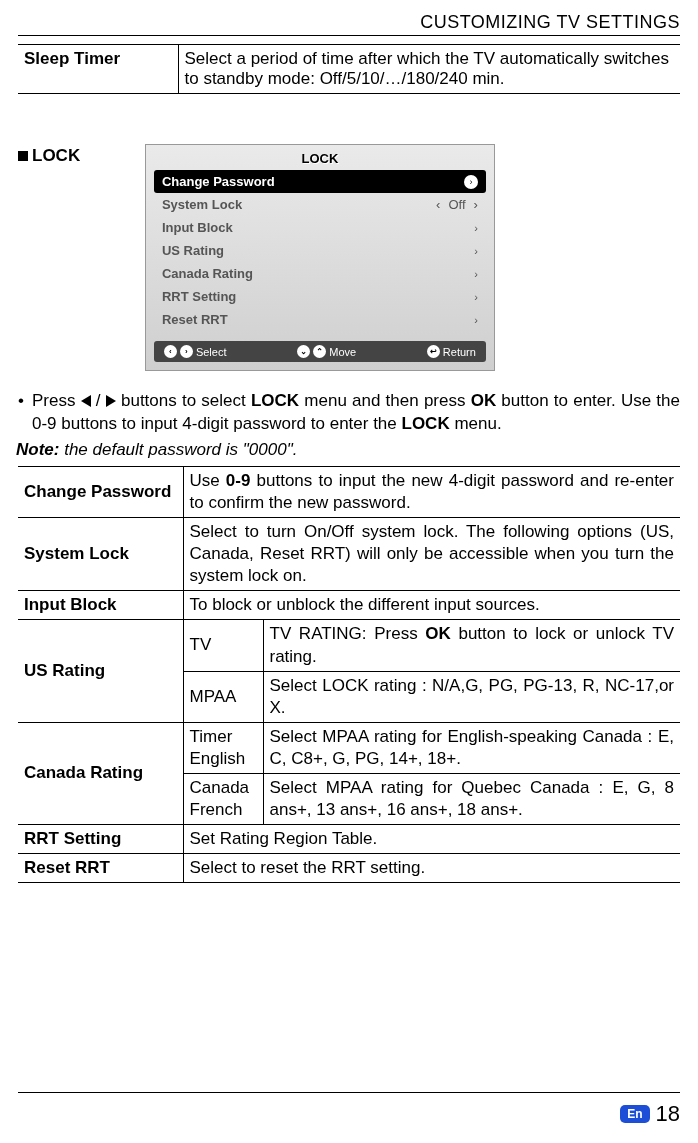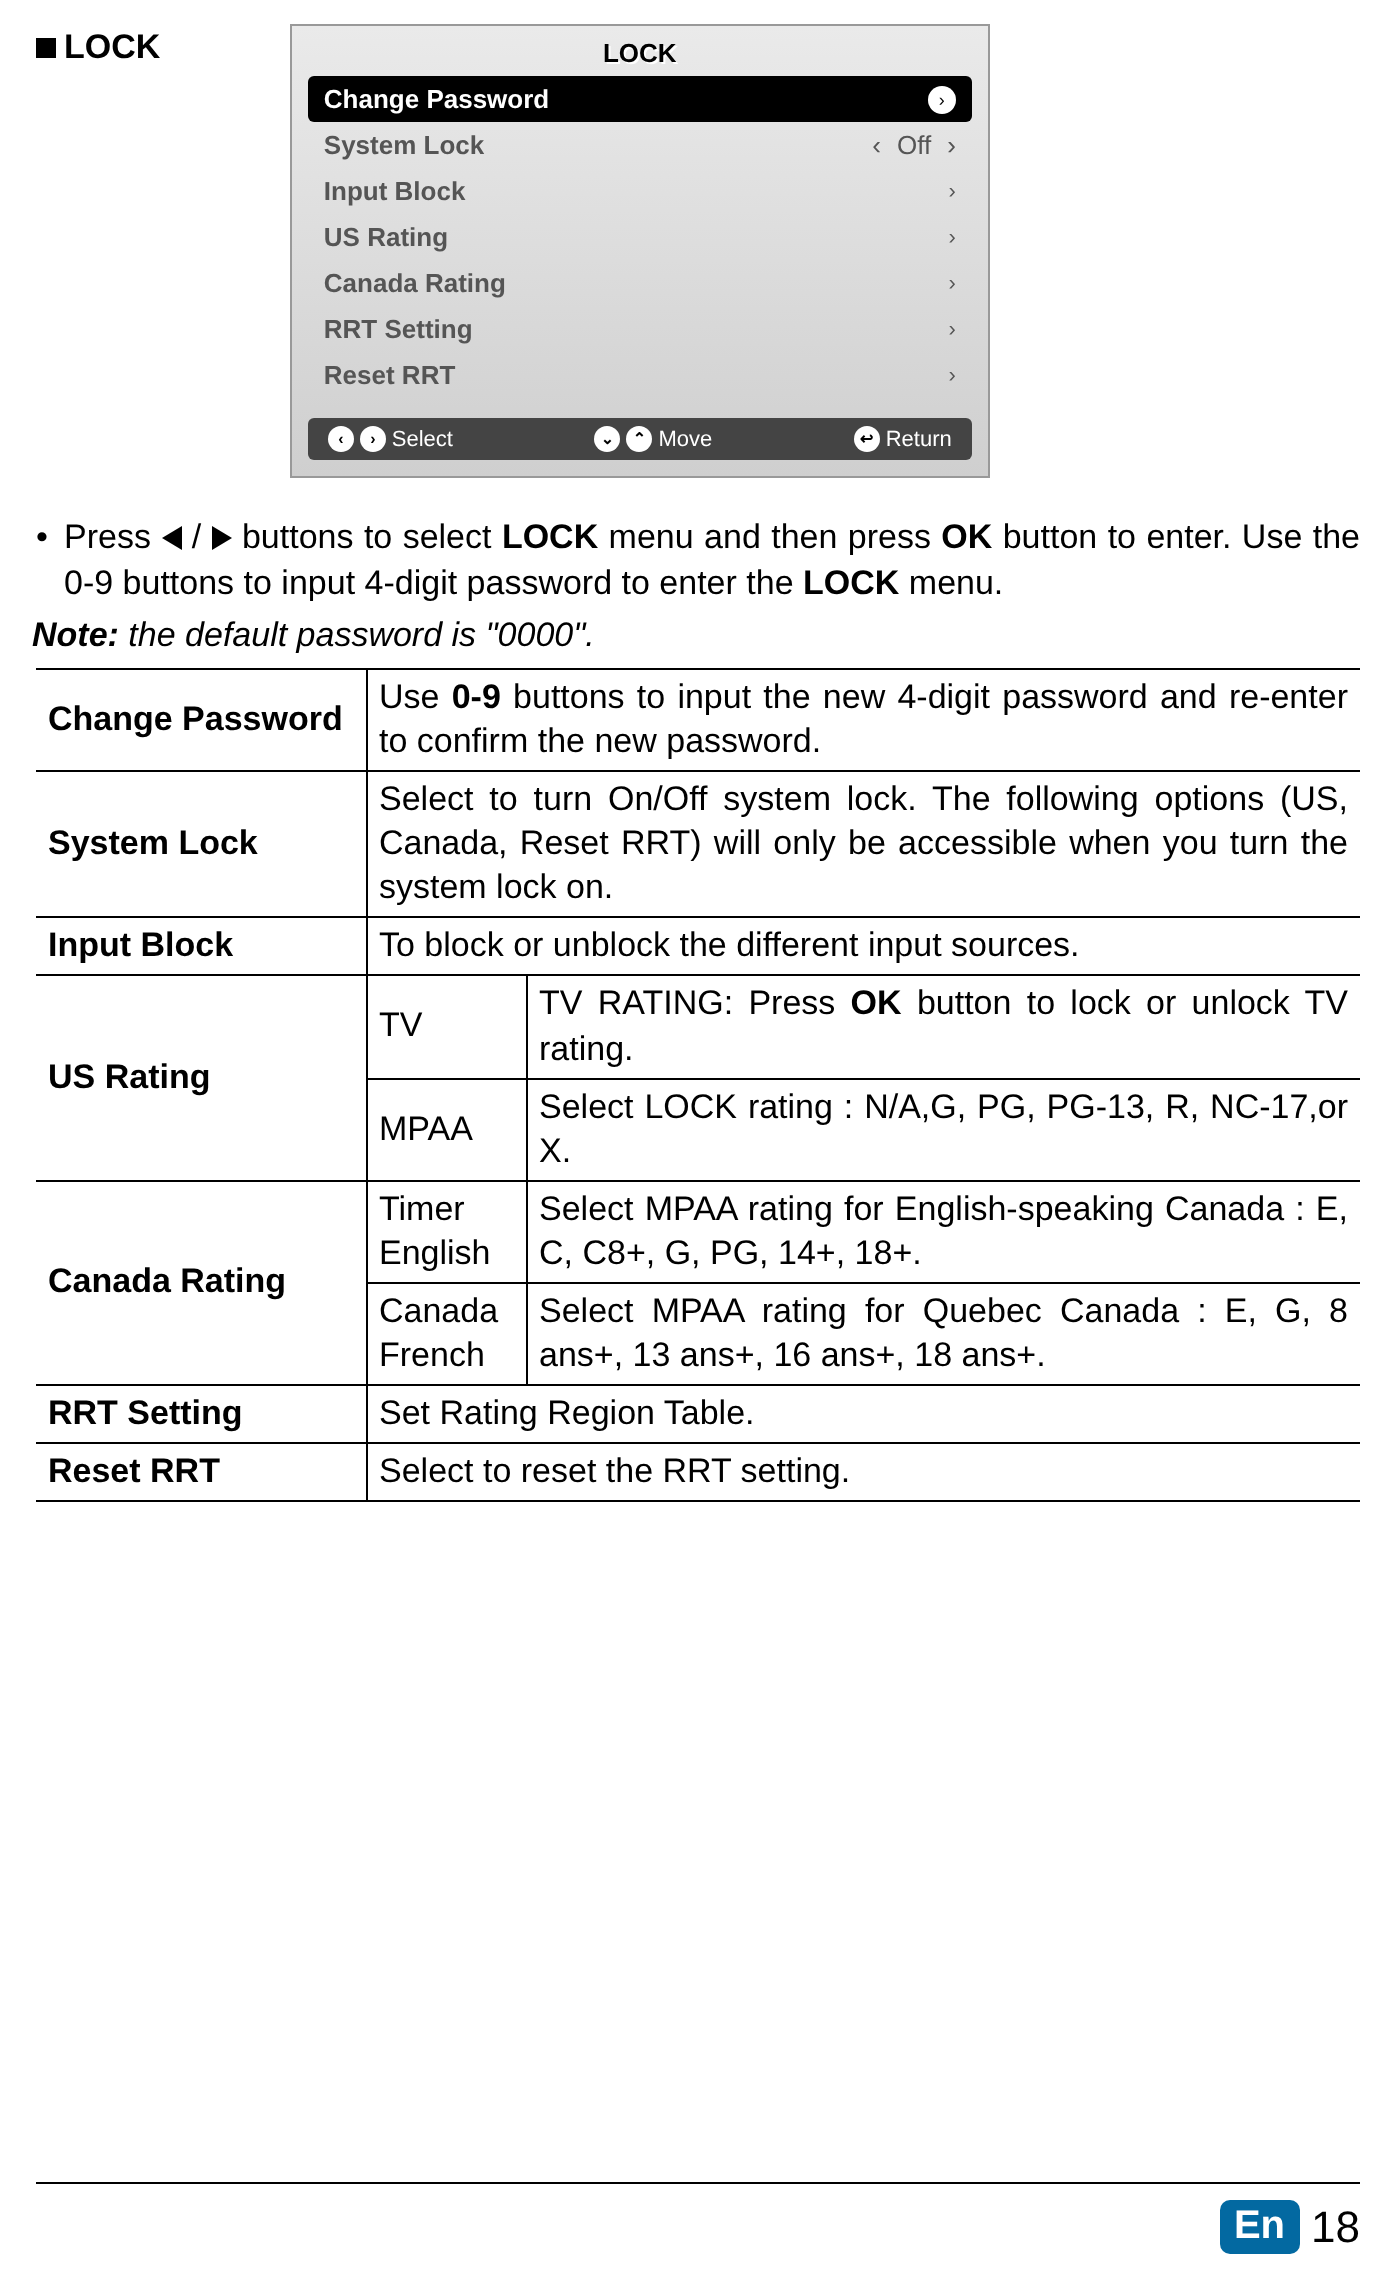--- a/index.html
+++ b/index.html
@@ -209,36 +209,45 @@
     left: 18px;
     right: 18px;
     border-top: 1.5px solid #000;
     padding-top: 8px;
     display: flex;
     justify-content: flex-end;
     align-items: center;
     gap: 6px;
   }
   .en-badge {
-    background: #0369a1;
+    background: #1d4ed8;
     color: #fff;
     border-radius: 5px;
     padding: 2px 7px;
-    font-size: 20px;
+    font-size: 12px;
     font-weight: bold;
   }
   .page-num {
     font-size: 22px;
   }
   b { font-weight: bold; }
 </style>
 </head>
 <body>
 
 <div class="header-section">
+  <div class="page-title">CUSTOMIZING TV SETTINGS</div>
+  <table class="sleep-table">
+    <tbody>
+        <tr>
+      <td>Sleep Timer</td>
+      <td>Select a period of time after which the TV automatically switches to standby mode: Off/5/10/…/180/240 min.</td>
+    </tr>
+  </tbody>
+    </table>
 </div>
 
 <div class="lock-section">
   <span class="lock-heading">LOCK</span>
   <div class="osd">
     <div class="osd-title">LOCK</div>
     <div class="osd-body">
       <div class="osd-row active">
         <span class="label">Change Password</span>
         <span class="val">

